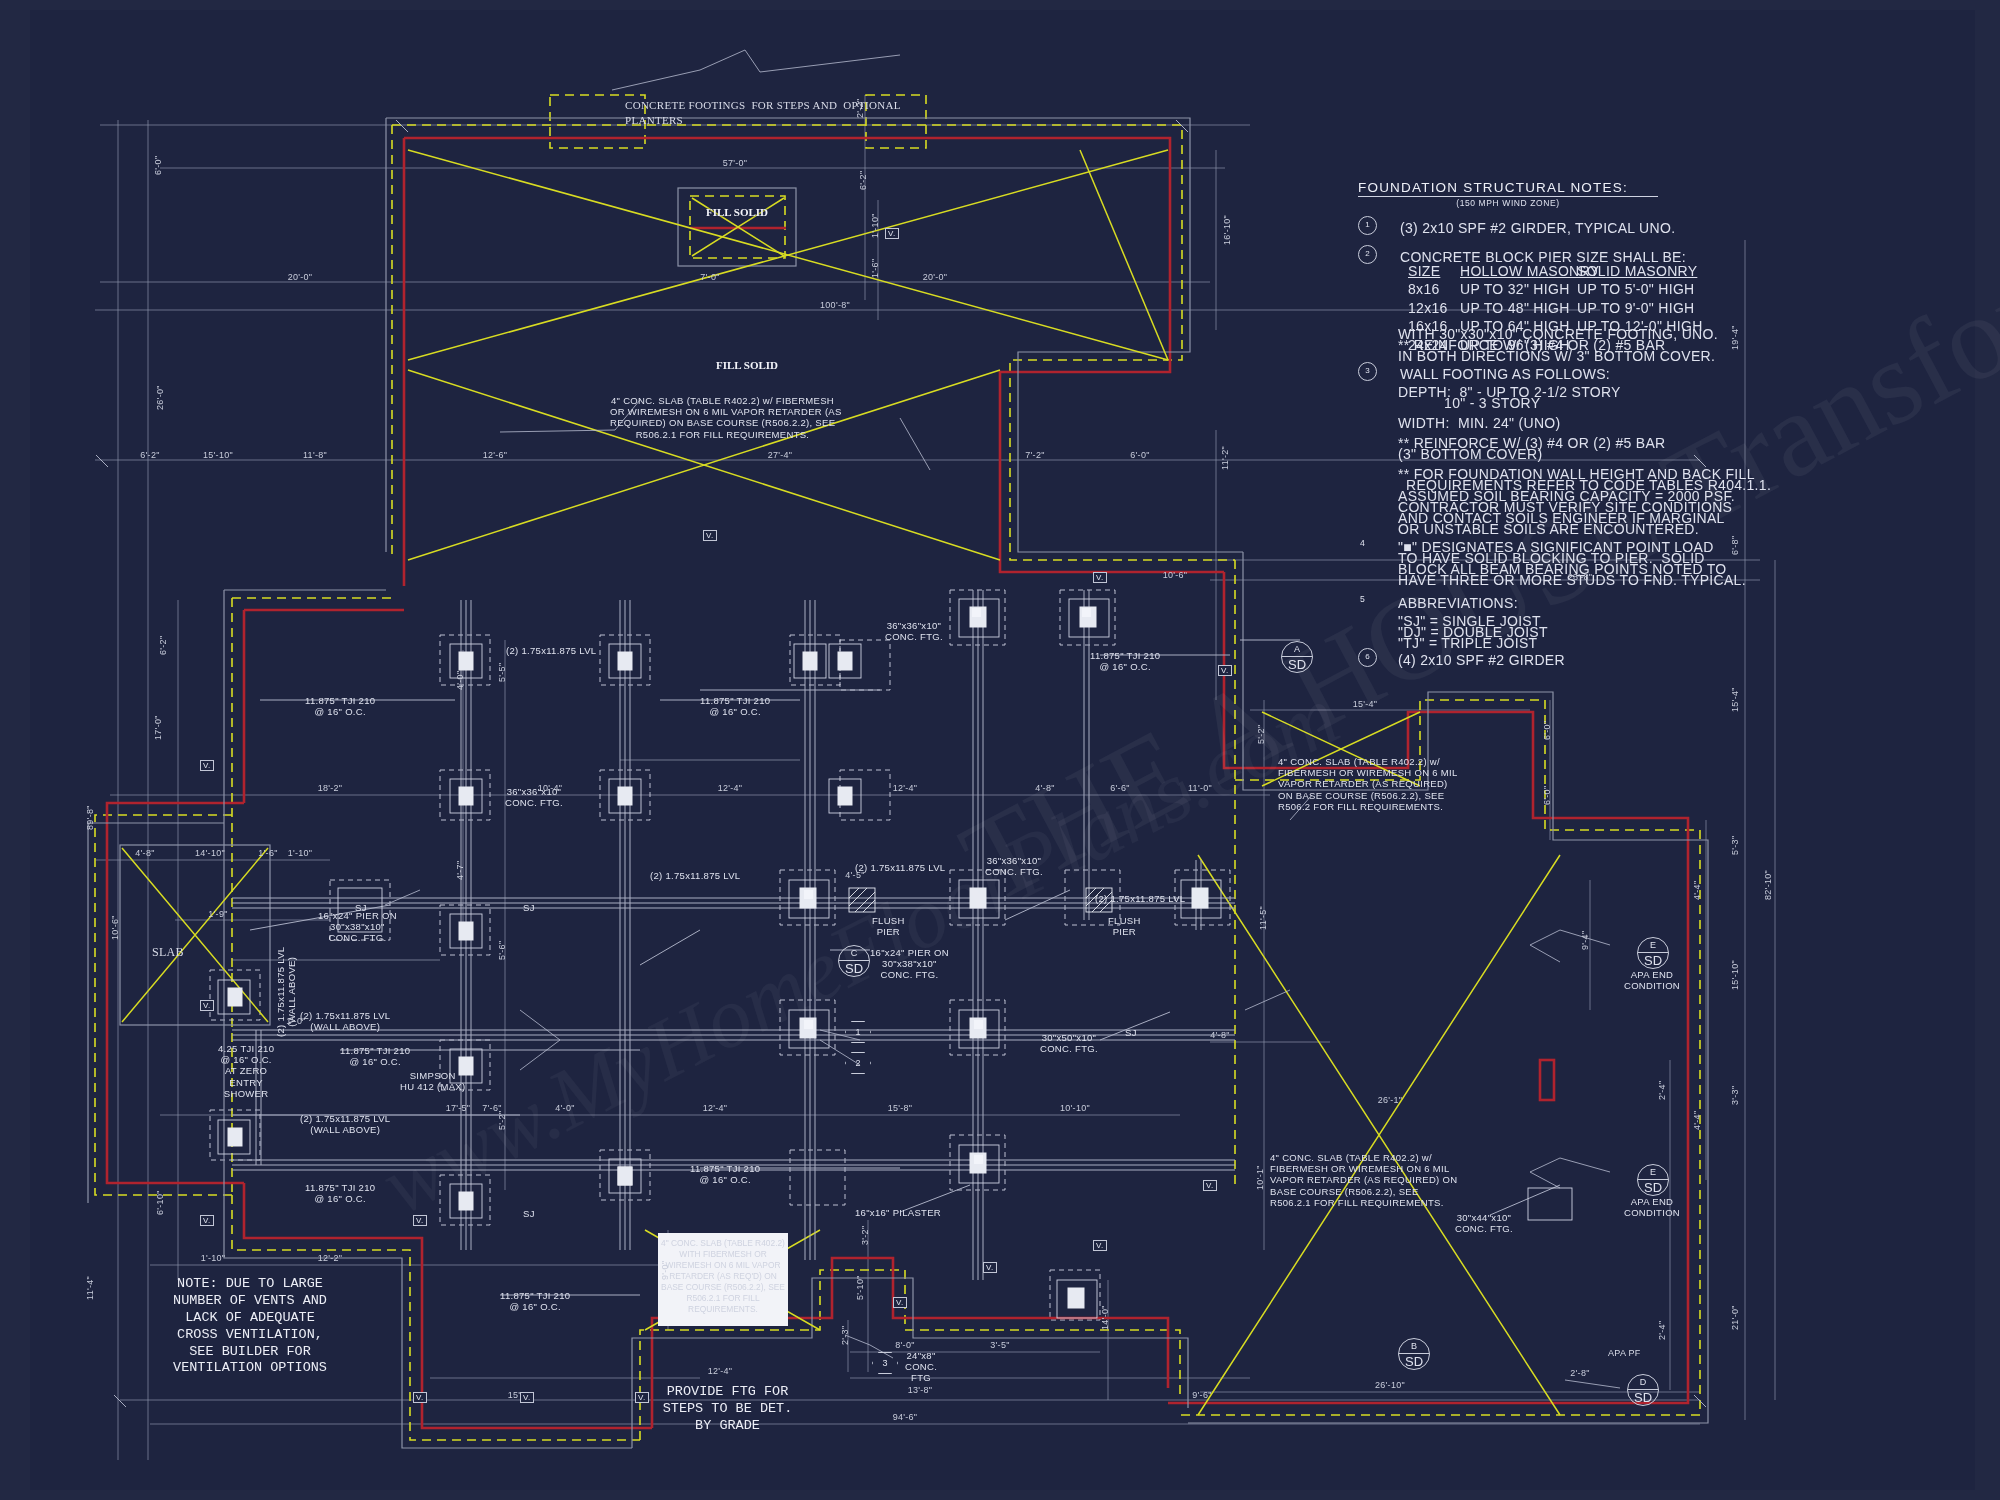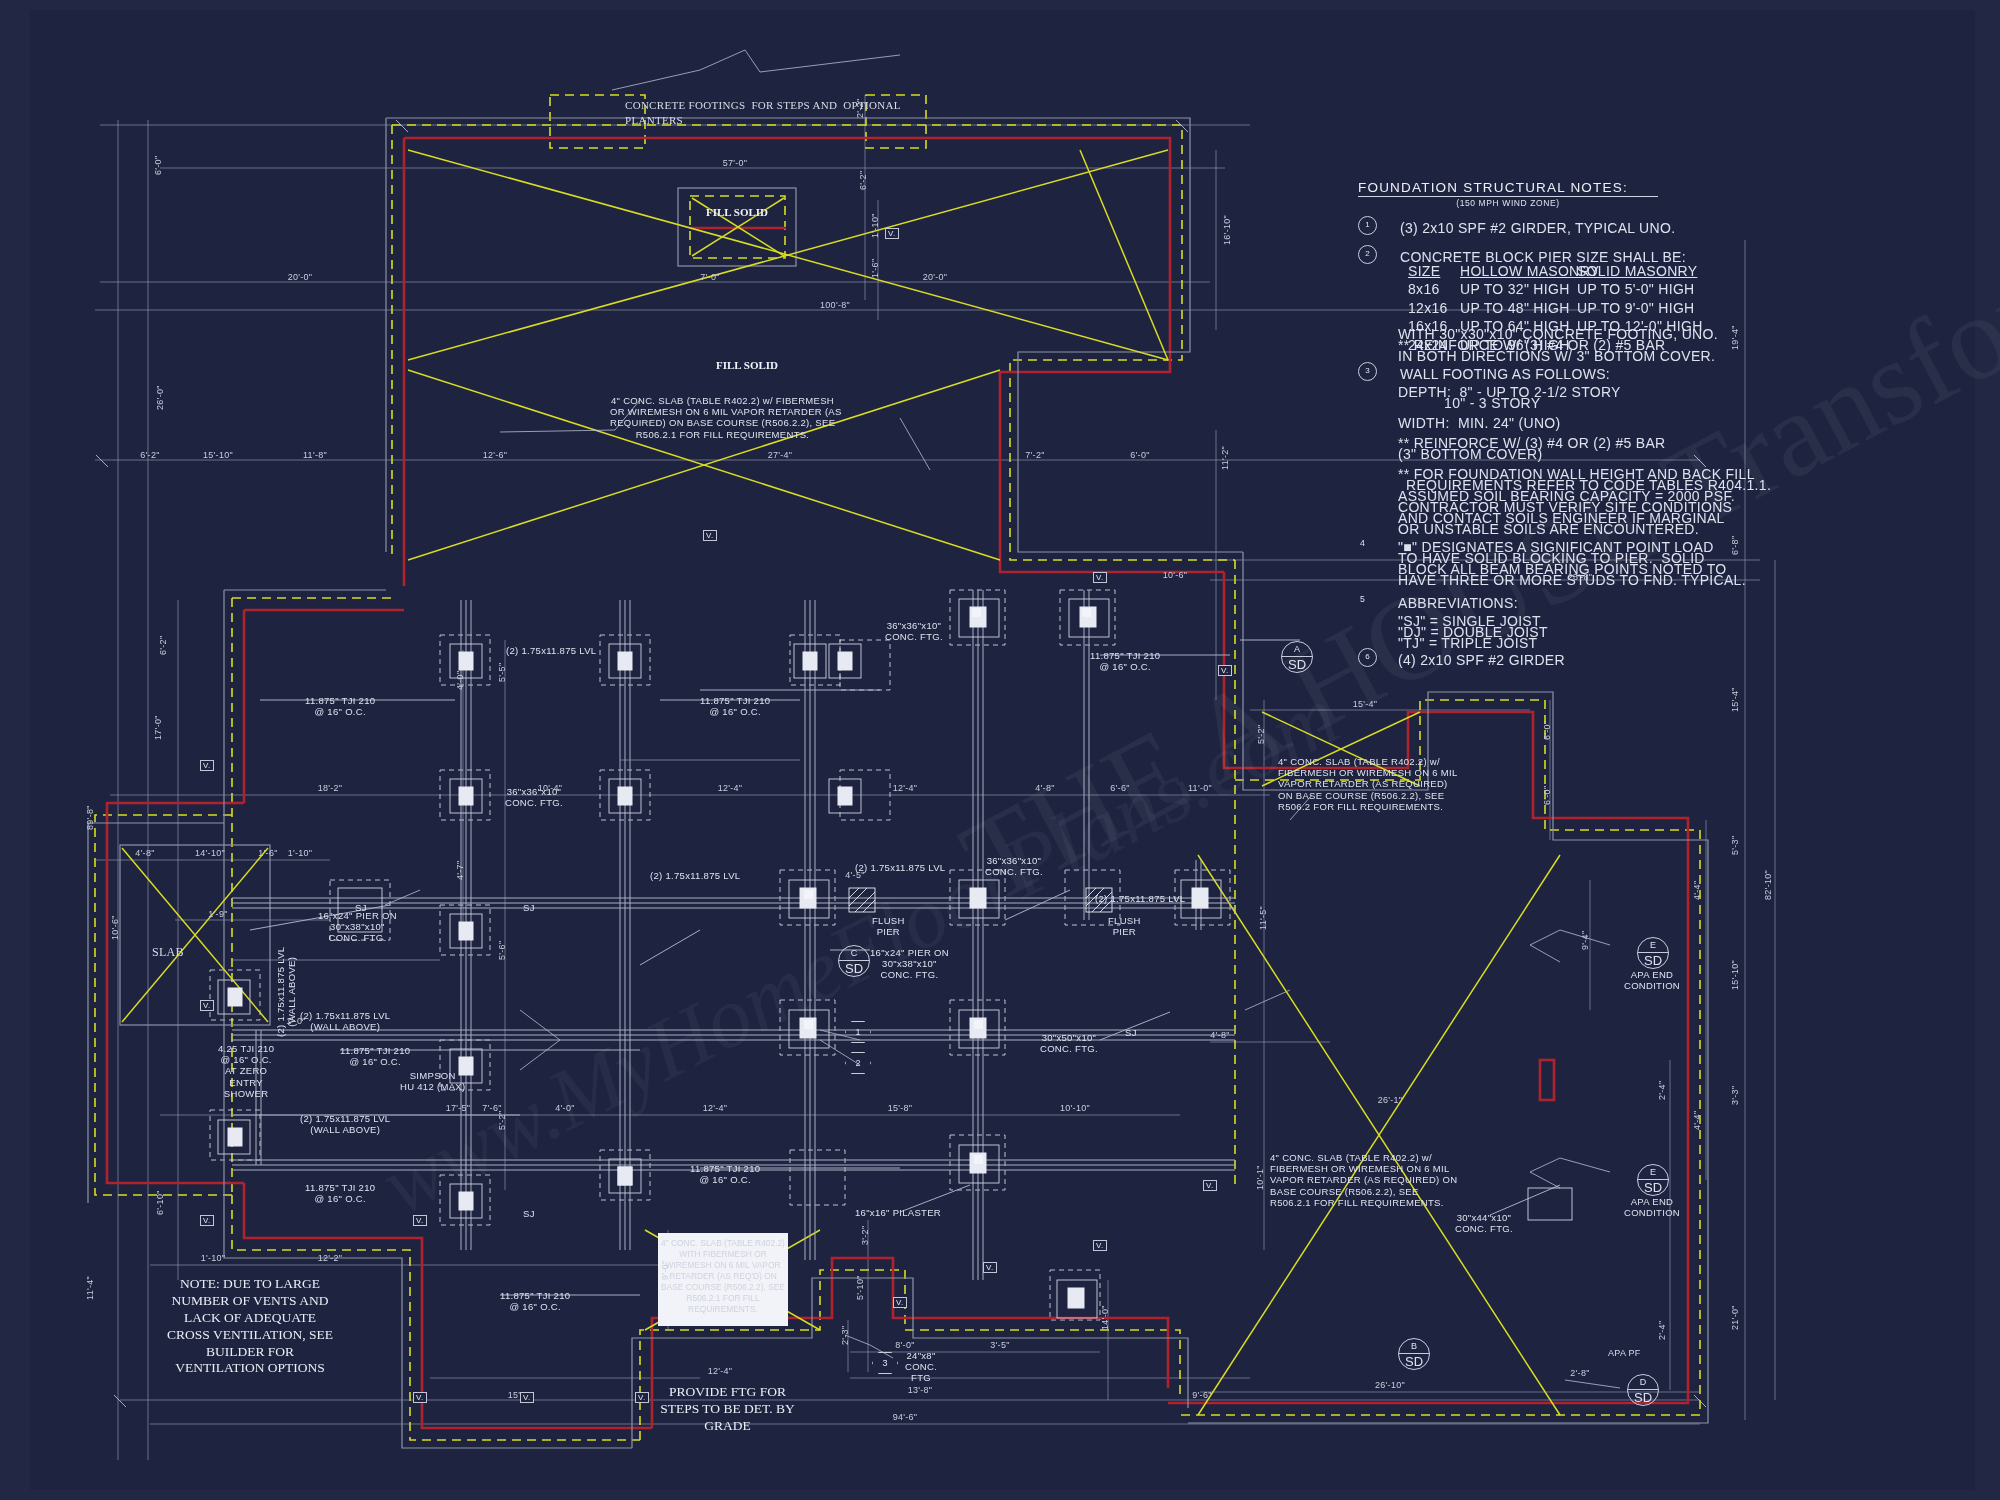--- a/index.html
+++ b/index.html
@@ -36,21 +36,21 @@
 
   .titleblk{position:absolute;right:22px;bottom:22px;text-align:right;color:#e8eaf4;}
   .tb1{font-size:19px;letter-spacing:2.2px;border-bottom:1px solid #cfd3e2;display:inline-block;padding-bottom:1px;}
   .tb2{font-size:19px;letter-spacing:2.2px;border-bottom:1px solid #cfd3e2;display:inline-block;padding-bottom:1px;margin-top:2px;}
   .tb3{font-size:12.5px;letter-spacing:1px;margin-top:3px;}
   .tb4{font-size:9px;letter-spacing:.4px;margin-top:3px;color:#c3c8d9;}
 
   .fillsolid{position:absolute;color:#f3f4fa;font-family:"Liberation Serif",serif;font-weight:bold;
      font-size:11px;text-align:center;line-height:1.05;text-shadow:0 0 2px #1e2440;}
 
-  .bignote{position:absolute;color:#eceef6;font-family:Liberation Serif, serif;font-size:13.5px;
+  .bignote{position:absolute;color:#eceef6;font-family:Liberation Mono, monospace;font-size:13.5px;
      text-align:center;line-height:1.25;}
 
   .wm{position:absolute;color:rgba(255,255,255,.045);font-family:"Liberation Serif",serif;
       font-size:86px;font-style:italic;white-space:nowrap;pointer-events:none;}
   .wm2{position:absolute;color:rgba(255,255,255,.05);font-family:"Liberation Serif",serif;
       font-size:120px;white-space:nowrap;pointer-events:none;transform:rotate(-28deg);}
   .whitebox{position:absolute;background:#f2f3f8;}
   .wbtxt{position:absolute;color:#cfd3e0;font-size:8.4px;text-align:center;line-height:1.3;}
 </style>
 </head>

